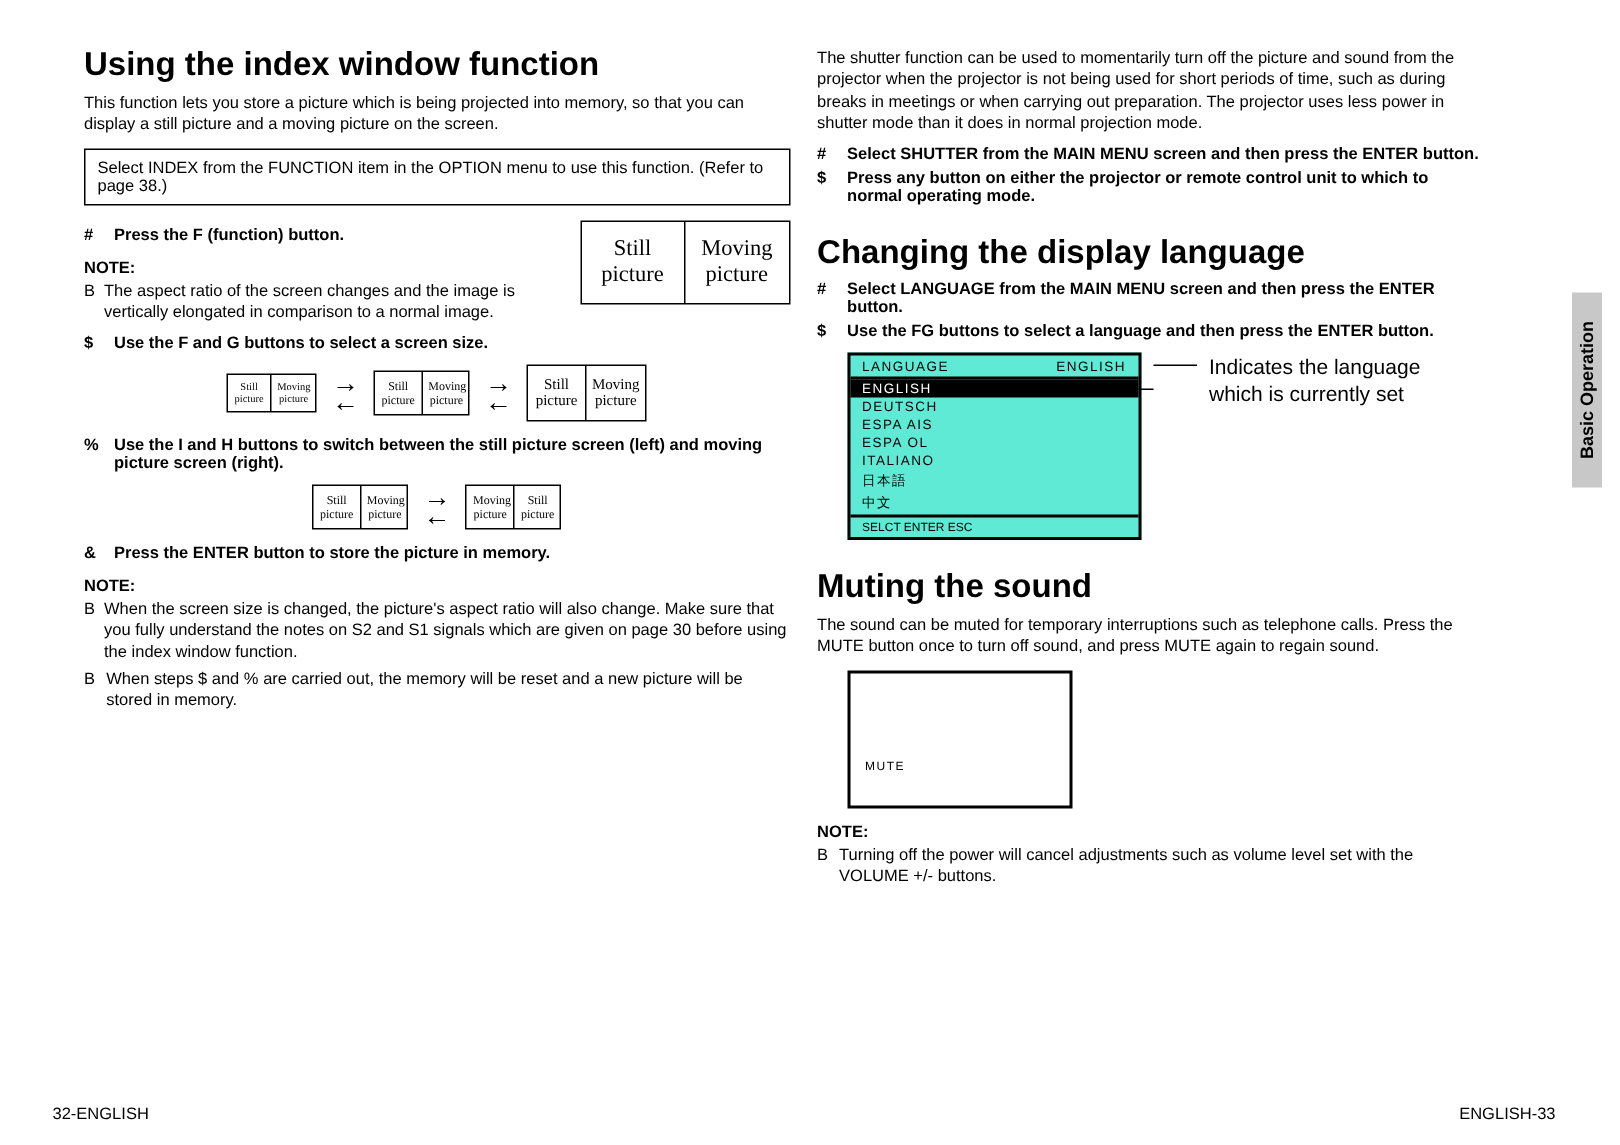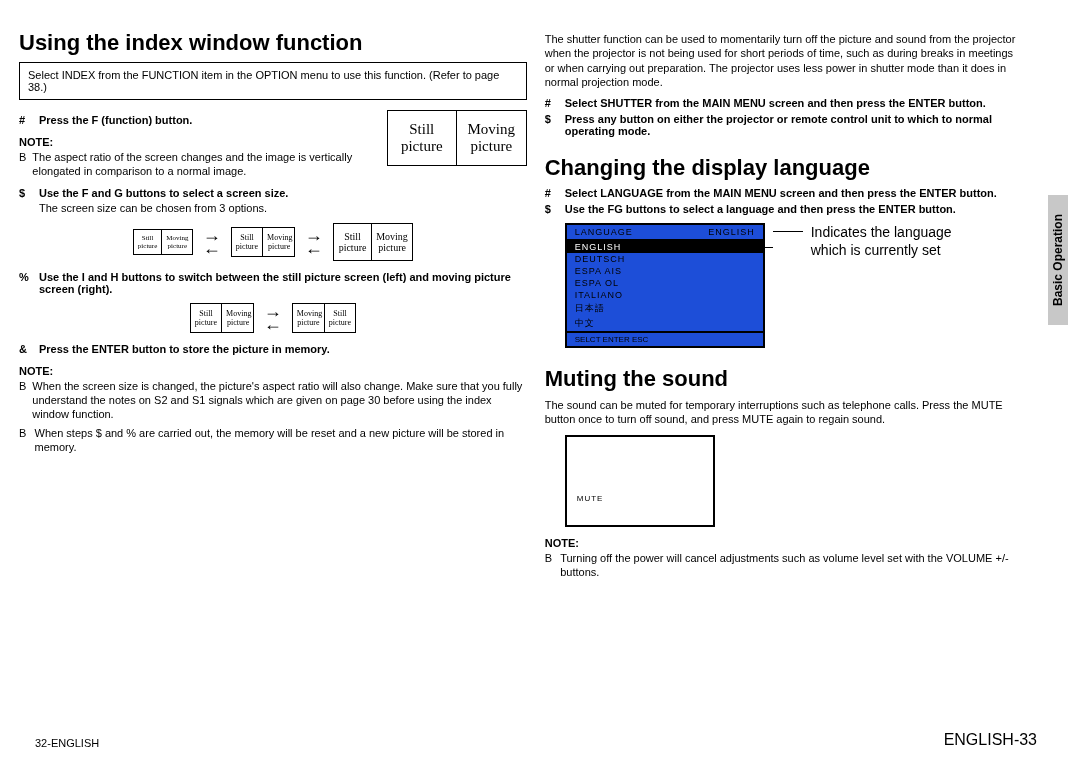--- a/index.html
+++ b/index.html
@@ -6,21 +6,21 @@
   body {
     margin: 0;
     background: #fff;
     font-family: Arial, Helvetica, sans-serif;
     font-size: 11px;
     color: #000;
   }
   .page {
     width: 1072px;
     height: 763px;
-    padding: 30px 19px 10px;
+    padding: 30px 56px 10px;
     display: flex;
     gap: 18px;
     position: relative;
   }
   .col { flex: 1 1 50%; }
   .col.right { flex: 1 1 50%; padding-right: 30px; }
   h1 { font-size: 22px; font-weight: bold; margin: 0 0 6px; }
   .intro { margin: 2px 0 8px; line-height: 1.3; }
   .boxed {
     border: 1px solid #000;
@@ -53,21 +53,21 @@
     white-space: nowrap;
     font-weight: bold;
     font-size: 12px;
   }
 
   
   .footer-left {
     position: absolute; left: 35px; bottom: 14px; font-size: 11px;
   }
   .footer-right {
-    position: absolute; right: 35px; bottom: 14px; font-size: 16px;
+    position: absolute; right: 35px; bottom: 14px; font-size: 11px;
   }
   .smallcaps { font-variant: small-caps; }
 
   
   .pic-box {
     border: 1.5px solid #000;
     display: inline-flex;
     text-align: center;
     vertical-align: middle;
   }
@@ -93,21 +93,21 @@
 
   .step1-wrap { display: flex; gap: 12px; align-items: flex-start; }
   .step1-left { flex: 1; }
 
   
   .lang-menu {
     border: 2px solid #000;
     width: 200px;
     font-size: 9px;
     letter-spacing: 1px;
-    background: #1d4ed8;
+    background: #5eead4;
     display: inline-block;
     vertical-align: top;
   }
   .lang-title {
     display: flex; justify-content: space-between;
     border-bottom: 2px solid #000;
     padding: 2px 8px;
   }
   .lang-list { }
   .lang-item { padding: 1px 8px; }
@@ -138,20 +138,21 @@
 
   h1.mt { margin-top: 18px; }
 </style>
 </head>
 <body>
 
 <div class="page">
 
   <div class="col">
     <h1>Using the index window function</h1>
+    <div class="intro">This function lets you store a picture which is being projected into memory, so that you can display a still picture and a moving picture on the screen.</div>
     <div class="boxed">Select INDEX from the FUNCTION item in the OPTION menu to use this function. (Refer to page 38.)</div>
 
     <div class="step1-wrap">
       <div class="step1-left">
         <div class="step bold">
           <div class="marker">#</div>
           <div class="txt">Press the F (function) button.</div>
         </div>
         <div class="note-label">NOTE:</div>
         <div class="note-item">
@@ -168,21 +169,20 @@
             <span>Moving</span>
             <span>picture</span>
           </div>
       </div>
     </div>
 
     <div class="step bold">
       <div class="marker">$</div>
       <div class="txt">Use the F  and G  buttons to select a screen size.</div>
     </div>
-    <div class="sub">The screen size can be chosen from 3 options.</div>
 
     <div class="diag-row">
       <div class="pic-box pic-tiny">
         <div class="pic-cell">
             <span>Still</span>
             <span>picture</span>
           </div>
         <div class="pic-cell">
             <span>Moving</span>
             <span>picture</span>

